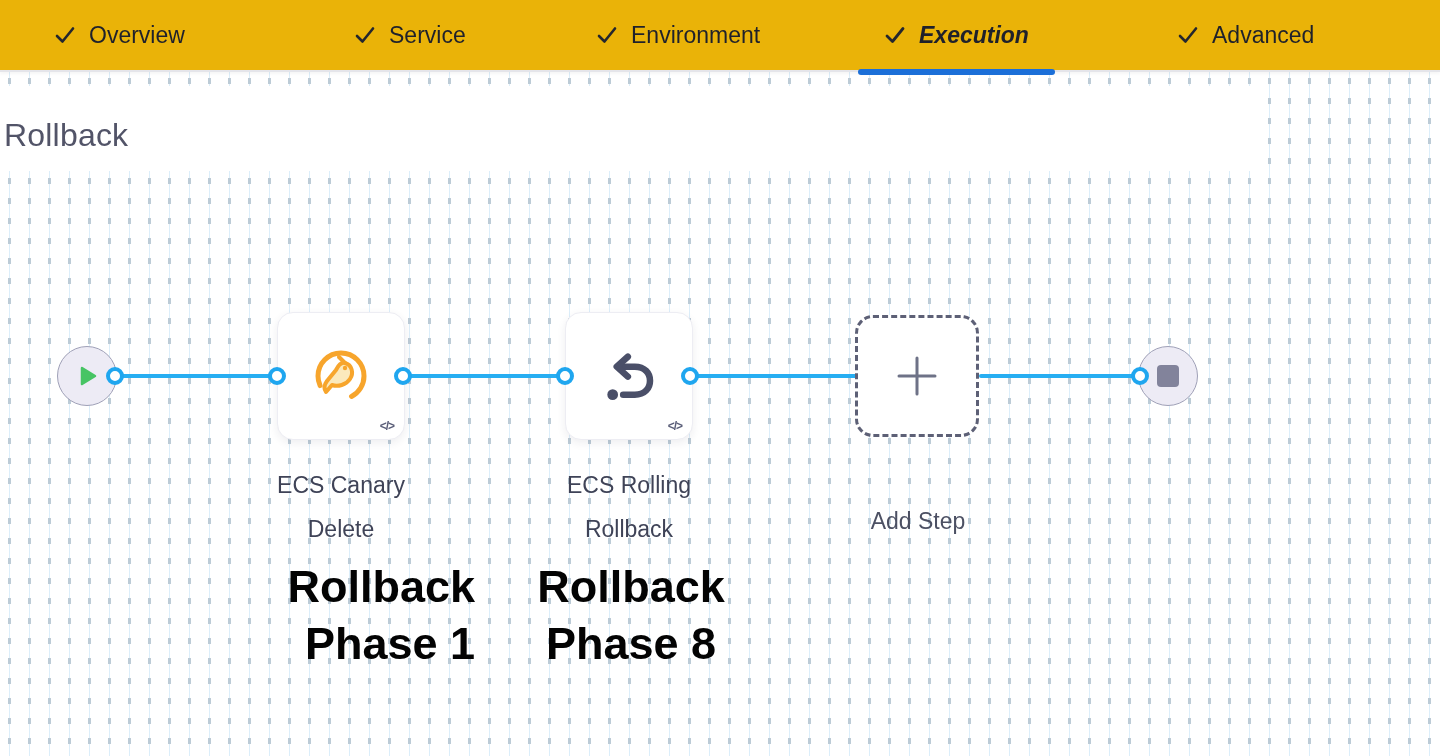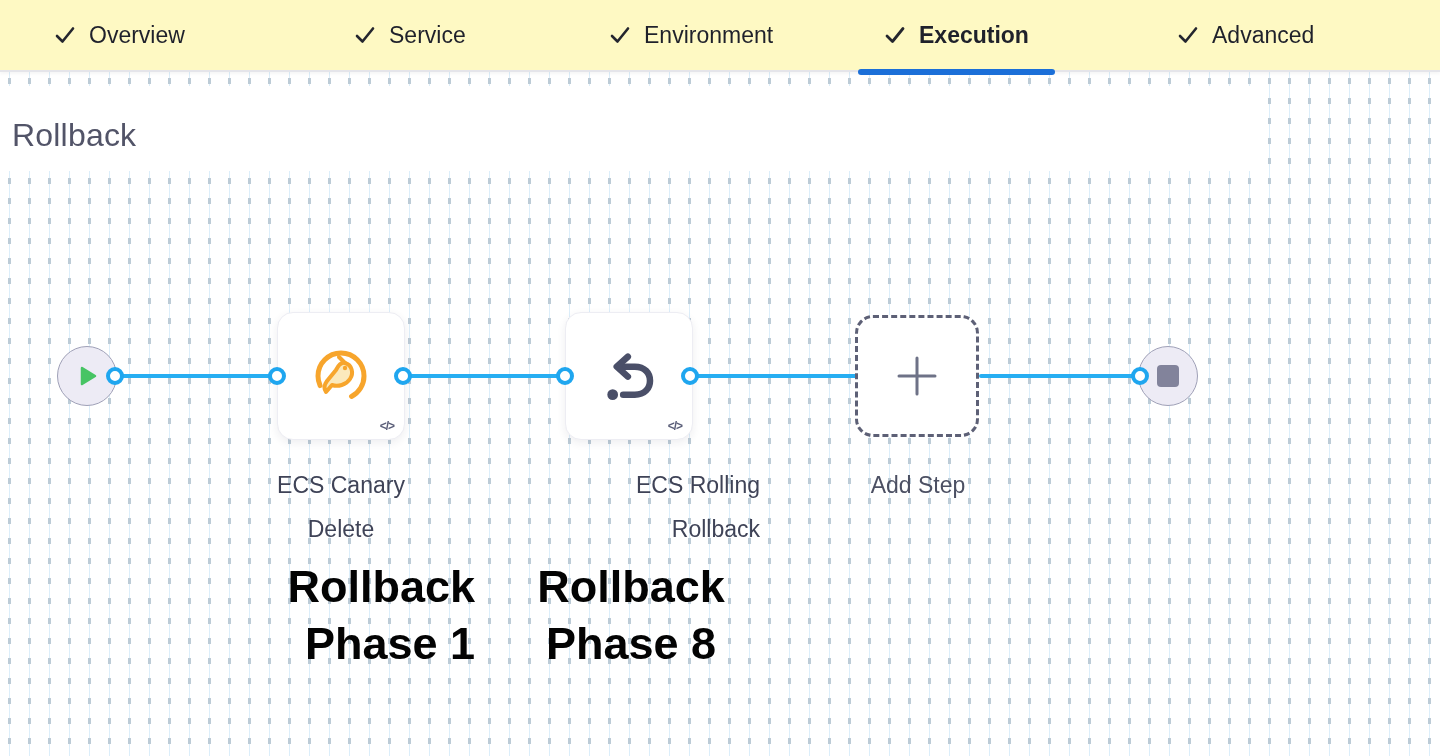--- a/index.html
+++ b/index.html
@@ -1,42 +1,42 @@
 <!DOCTYPE html>
 <html><head>
 <meta charset="utf-8">
 <style>
   * { margin:0; padding:0; box-sizing:border-box; }
   html,body { width:1440px; height:756px; background:#fff; overflow:hidden;
               font-family:"Liberation Sans", sans-serif; }
 
   
-  .tabbar { position:relative; width:1440px; height:72px; background:#fef9c3;
+  .tabbar { position:relative; width:1440px; height:72px; background:#eab308;
             border-bottom:2px solid #e5e5ea; box-shadow:0 2px 3px rgba(0,0,0,0.04); z-index:5; }
   .tab { position:absolute; top:0; height:70px; display:flex; align-items:center; gap:13px;
          font-size:23px; font-weight:500; color:#1f212b; cursor:pointer; }
   .tab .chk { width:22px; height:22px; flex:0 0 auto; }
-  .tab.active { font-weight:700; }
+  .tab.active { font-weight:700;font-style:italic; }
   .tab.active::after { content:""; position:absolute; left:0; right:0; bottom:-5px; height:6px;
                        border-radius:3px; background:#1b6fd8; }
   .tab-0 { left:54px; }
   .tab-1 { left:354px;justify-content:center; }
-  .tab-2 { left:609px; }
+  .tab-2 { left:596px; }
   .tab-3 { left:858px; padding:0 26px; }
   .tab-4 { left:1177px; }
 
   
   .canvas { position:relative; width:1440px; height:684px; background-color:#fff;
     background-image:
       radial-gradient(ellipse 1.7px 3.4px at 9.6px 9px, #bccbd6 0 98%, rgba(188,203,214,0) 100%),
       linear-gradient(90deg, rgba(0,0,0,0) 0 9px, #dceefa 9px 10.3px, rgba(0,0,0,0) 10.3px);
     background-size:20px 20px; }
 
   .title-band { position:absolute; left:0; top:14px; width:1263px; height:85px; background:#fff;
-                display:flex; align-items:center; padding:14px 0 0 12px; }
+                display:flex; align-items:center; padding:14px 0 0 4px; }
   .section-title { font-size:32px; font-weight:400; color:#525468; letter-spacing:0.2px; }
 
   
   .pipe { position:absolute; top:302px; height:4px; border-radius:2px; background:#27aef2; }
   .ring { position:absolute; top:295px; width:18px; height:18px; border-radius:50%;
           background:#fff; border:4px solid #1fa6ef; z-index:4; }
 
   
   .node-circle { position:absolute; top:274px; width:60px; height:60px; border-radius:50%;
                  background:#edebf5; border:1.5px solid #9fa0b7; display:flex;
@@ -53,22 +53,22 @@
 
   
   .add-box { position:absolute; left:855px; top:243px; width:124px; height:122px;
              border:3px dashed #5d6076; border-radius:18px; background:#fff; z-index:3;
              display:flex; align-items:center; justify-content:center; cursor:pointer; }
 
   
   .step-label { position:absolute; top:391px; width:200px; text-align:center;
                 font-size:23px; line-height:44px; color:#3f4357; z-index:3; }
   .label-1 { left:241px; }
-  .label-2 { left:560px;text-align:right; }
-  .label-add { left:818px; color:#4c5063; }
+  .label-2 { left:529px; }
+  .label-add { left:818px; color:#4c5063;margin-top:36px; }
 
   
   .annotation { position:absolute; top:486px; width:280px; text-align:center;
                 font-size:45px; line-height:57px; font-weight:700; color:#030303; z-index:3; }
   .ann-1 { left:195px;text-align:right; }
   .ann-2 { left:491px; }
 </style>
 </head>
 <body>
 

